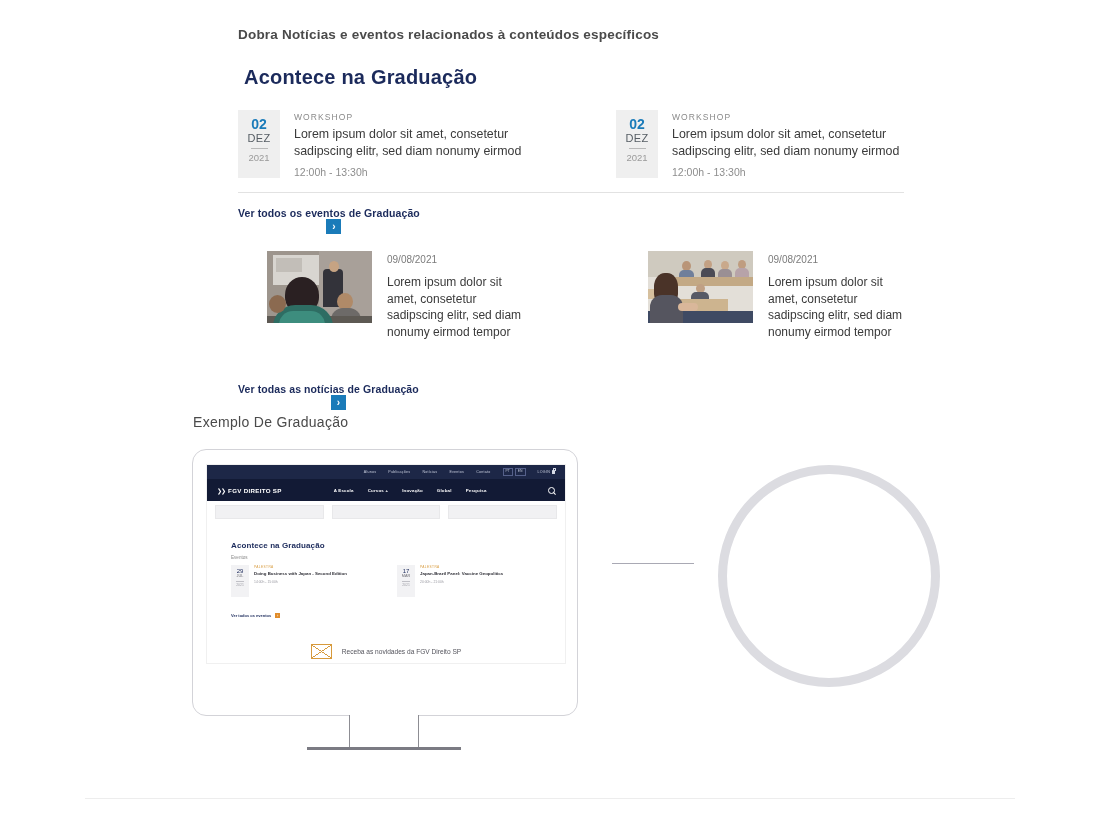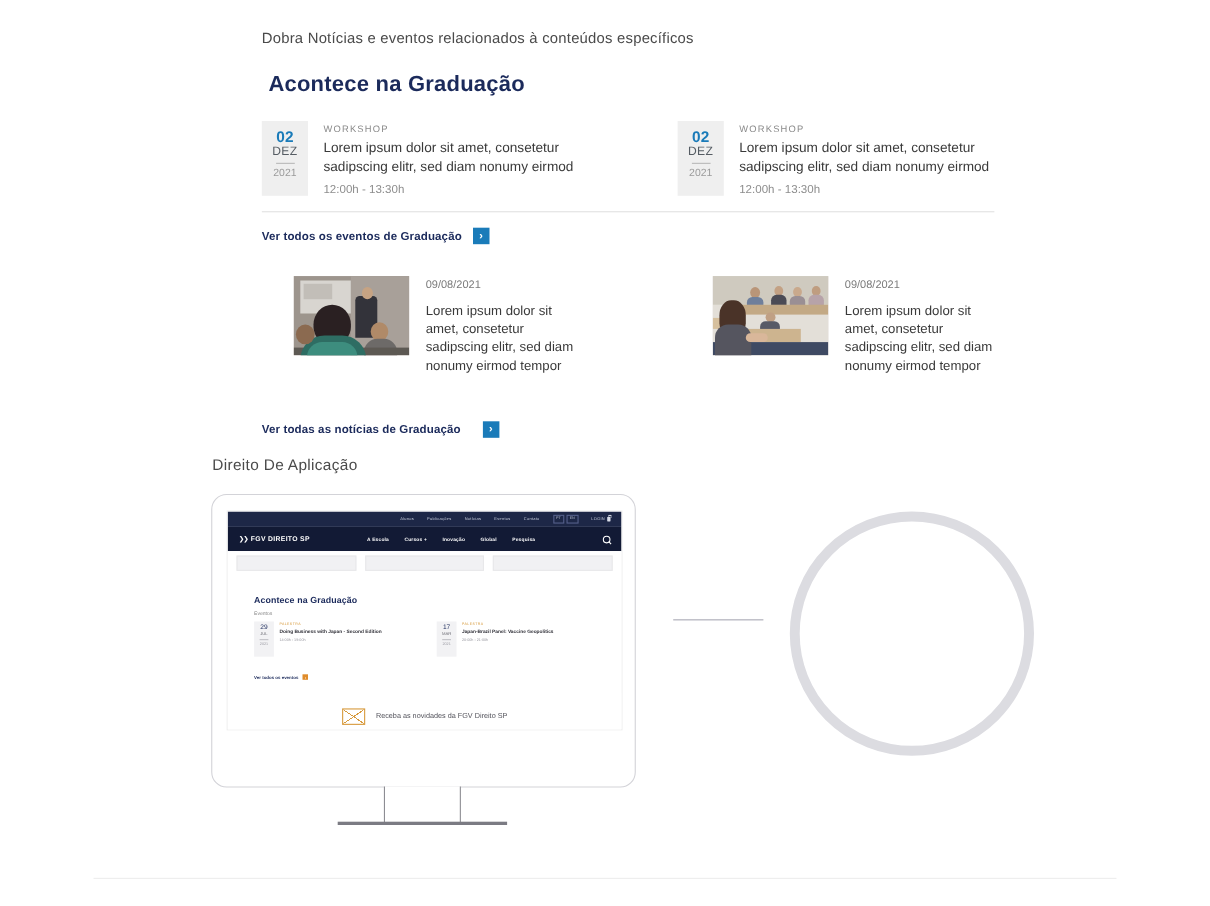--- a/index.html
+++ b/index.html
@@ -9,21 +9,21 @@
     background:#ffffff;
     font-family:"Liberation Sans", sans-serif;
     color:#3d3d3d;
     position:relative;
     overflow:hidden;
   }
 
   
   .caption {
     position:absolute; left:238px; top:27px;
-    font-size:13.5px; color:#4a4a4a; letter-spacing:.2px;
+    font-size:13.5px; color:#4a4a4a; letter-spacing:.2px;font-weight:bold;
   }
 
   
   .sec-title {
     position:absolute; left:244px; top:66px;
     font-size:20px; font-weight:bold; color:#1b2a5b; letter-spacing:.2px;
   }
 
   
   .events-row {
@@ -47,21 +47,21 @@
   }
   .ev-title { font-size:12.4px; line-height:1.35; color:#3a3a3a; }
   .ev-time  { font-size:10.5px; color:#8d8d8d; margin-top:7px; }
 
   
   .rule-1 {
     position:absolute; left:238px; top:192px; width:666px; height:1px; background:#e2e2e2;
   }
 
   
-  .link-row { position:absolute; display:flex; align-items:center; }
+  .link-row { position:absolute; display:flex; align-items:center;flex-direction:column; }
   .link-row .lbl {
     font-size:10.5px; font-weight:bold; color:#1b2a5b; letter-spacing:.1px;
   }
   .arrow-btn {
     width:15px; height:15px; background:#1a7bb9; color:#fff;
     display:flex; align-items:center; justify-content:center;
     font-size:10px; line-height:1; margin-left:10px; font-weight:bold;
   }
   #link-events { left:238px; top:207px; }
   #link-news   { left:238px; top:352px;margin-top:31px; }
@@ -330,21 +330,21 @@
     </div>
   </div>
 
 </div>
 
 <div class="link-row" id="link-news">
   <span class="lbl">Ver todas as notícias de Graduação</span>
   <span class="arrow-btn">›</span>
 </div>
 
-<div class="ex-title">Direito De Aplicação</div>
+<div class="ex-title">Exemplo De Graduação</div>
 
 <div class="monitor">
   <div class="screen">
 
     <div class="mk-topbar">
       <span class="t">Alunos</span>
       <span class="t">Publicações</span>
       <span class="t">Notícias</span>
       <span class="t">Eventos</span>
       <span class="t">Contato</span>

